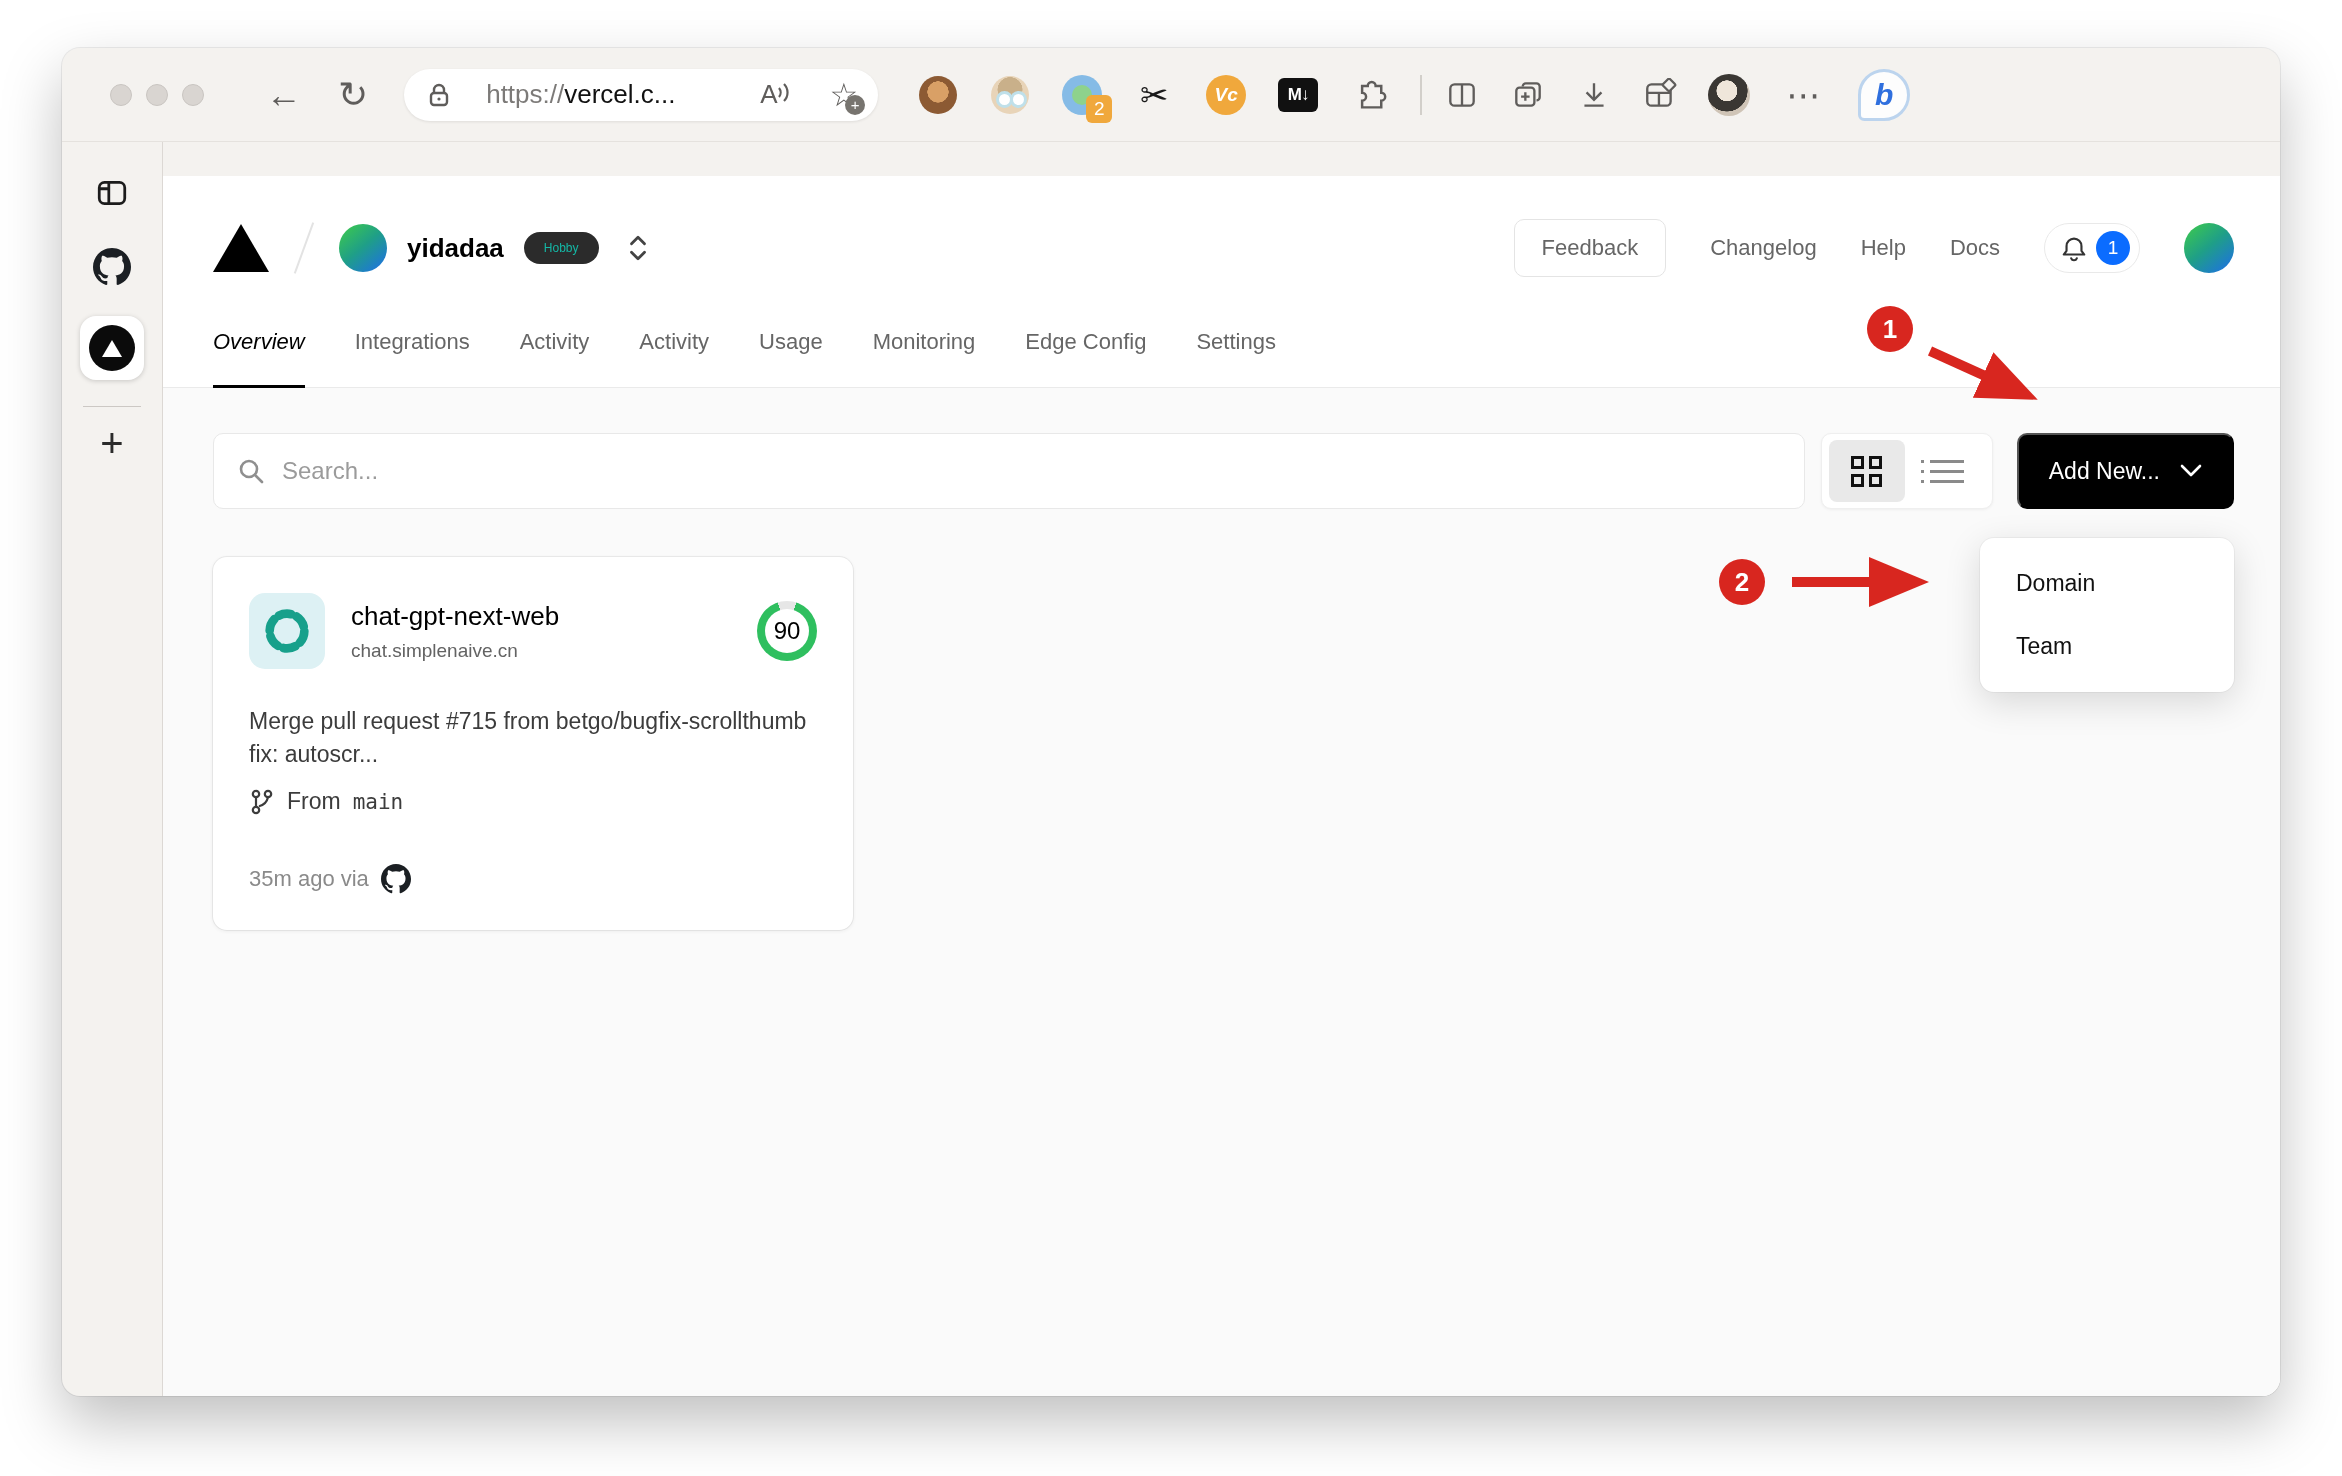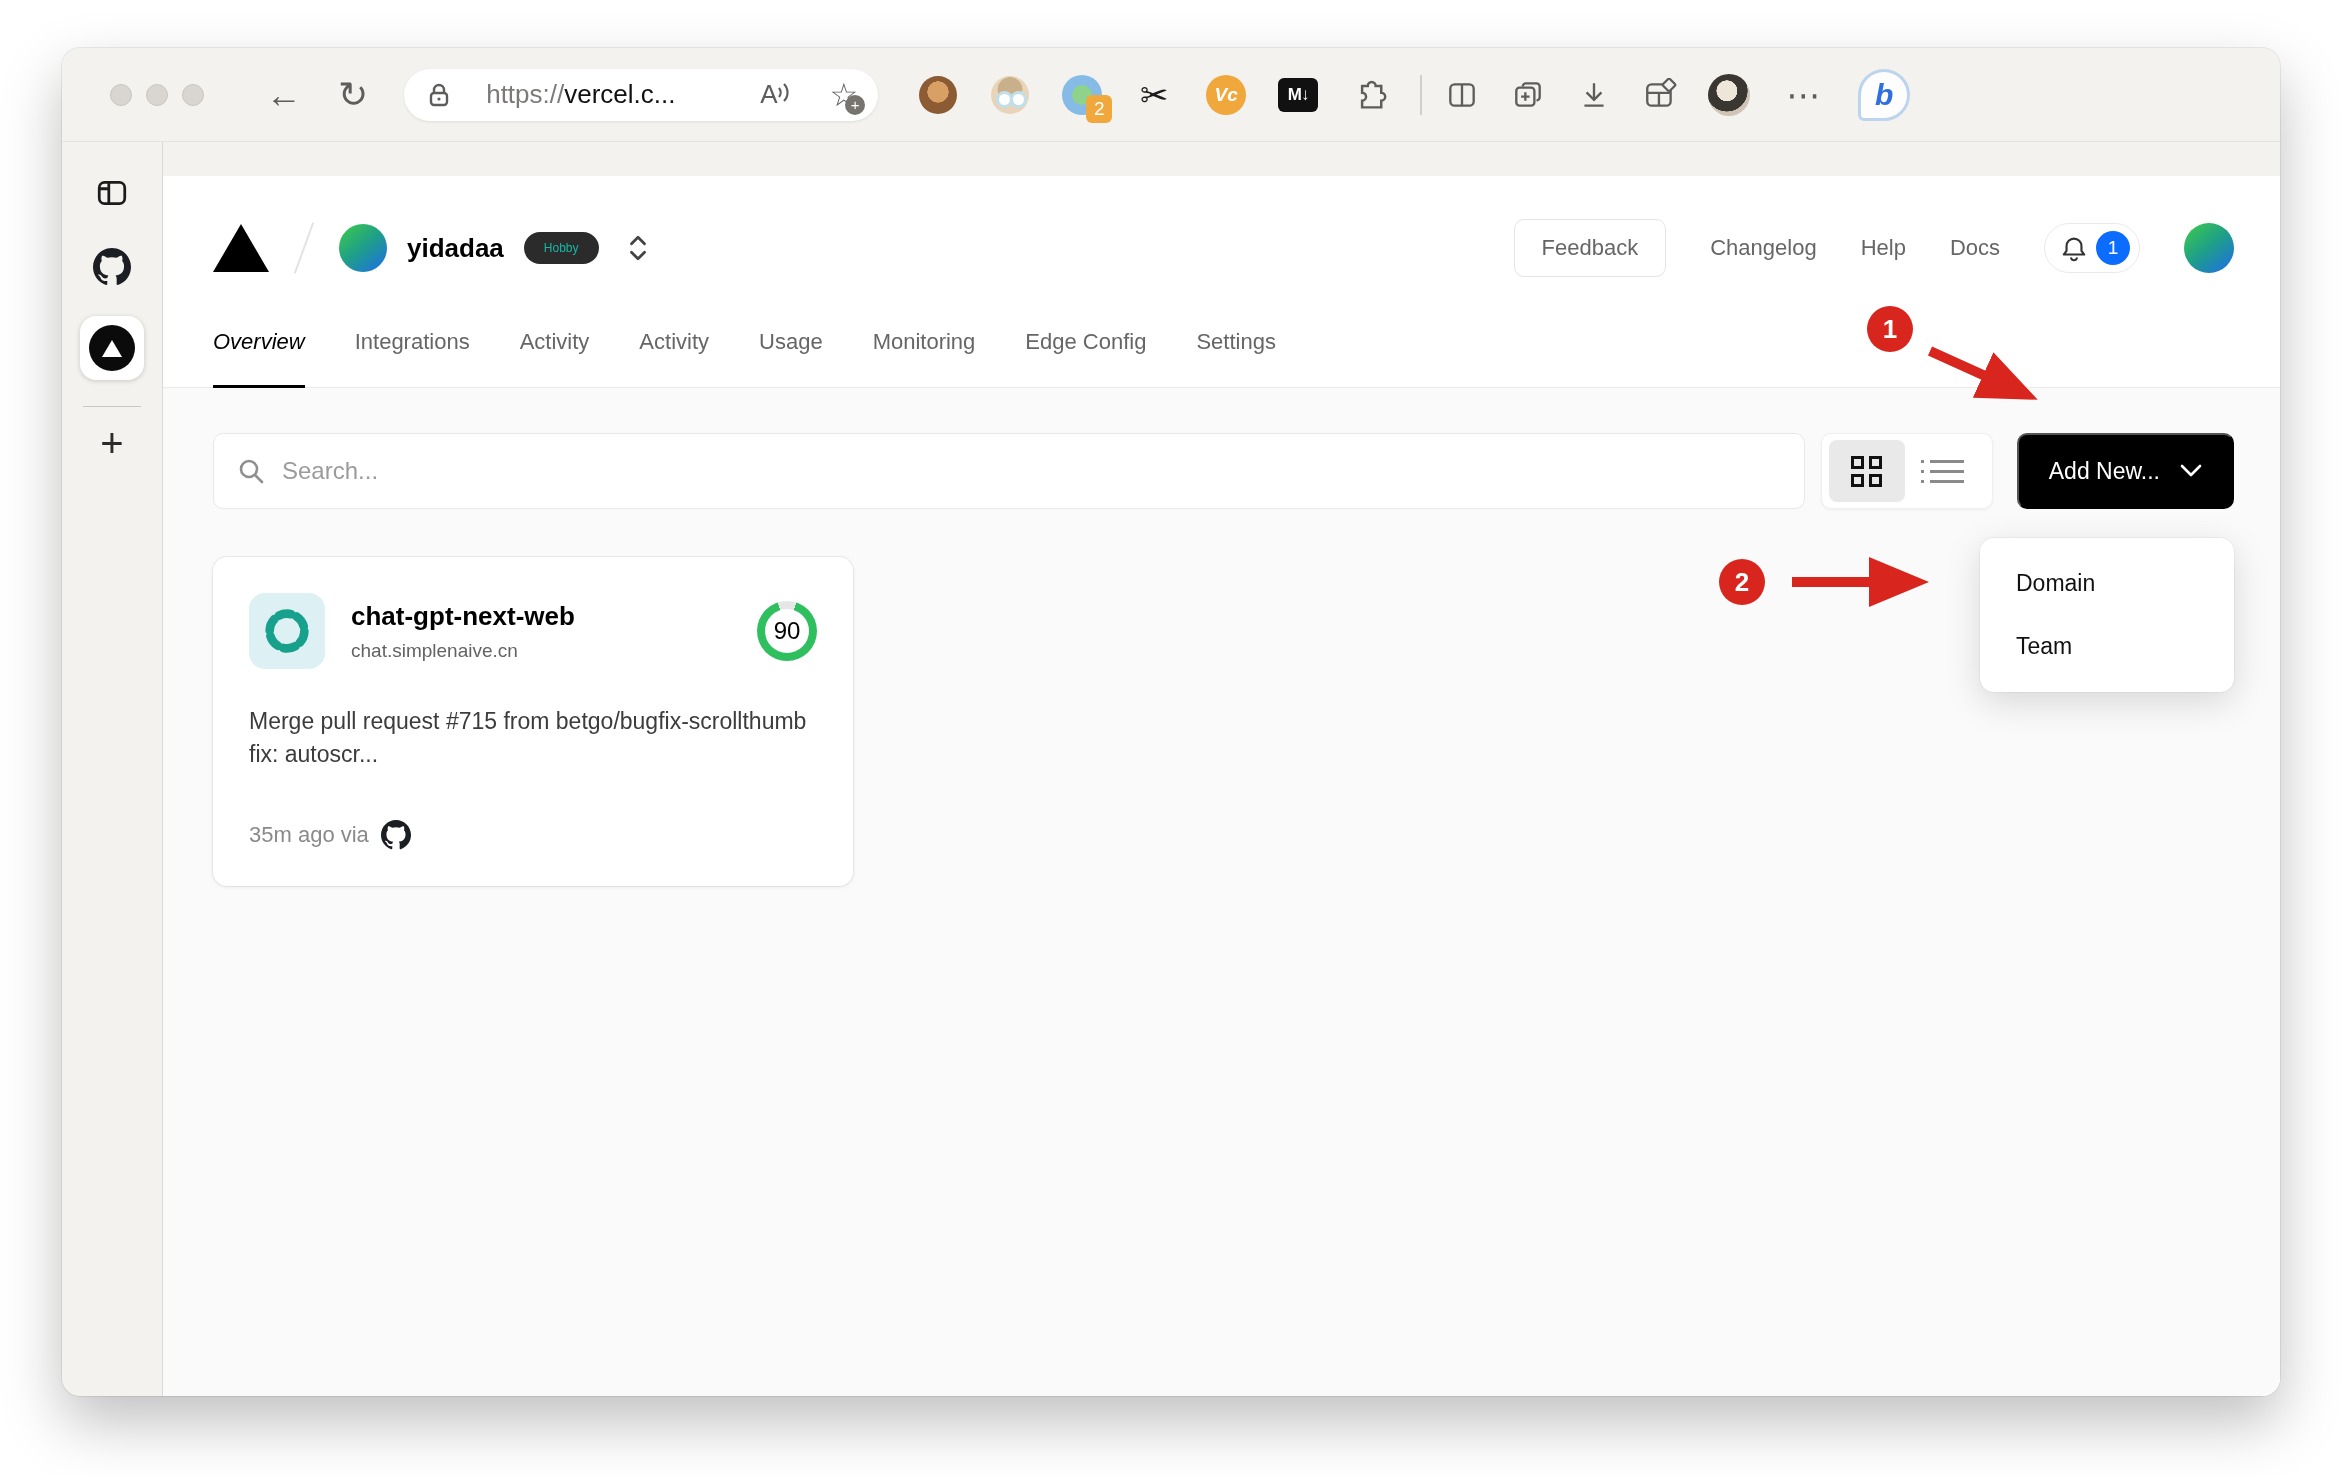--- a/index.html
+++ b/index.html
@@ -99,21 +99,21 @@
   .list-ic span::before { content: ""; position: absolute; left: -9px; top: 0; width: 3px; height: 3px; background: #8a8a8a; }
   .add-new { height: 76px; padding: 0 30px; background: #000; border-radius: 10px; color: #fff; font-size: 23px;
     display: flex; align-items: center; gap: 20px; margin-left: 8px; }
 
   
   .card { width: 640px; margin-top: 48px; background: #fff; border-radius: 14px; padding: 36px;
     box-shadow: 0 1px 4px rgba(0,0,0,.07), 0 0 0 1px #ececec; }
   .card-top { display: flex; align-items: center; gap: 26px; }
   .app-icon { width: 76px; height: 76px; border-radius: 16px; background: #ddf1f4; display: flex; align-items: center; justify-content: center; }
   .titles { flex: 1; min-width: 0; }
-  .card-title { font-size: 26px; font-weight: 700; color: #000; }
+  .card-title { font-size: 26px; font-weight: 400; color: #000; }
   .card-domain { font-size: 19px; color: #636363; margin-top: 8px; }
   .score-ring { width: 60px; height: 60px; border-radius: 50%; position: relative; }
   .ring-inner { position: absolute; inset: 8px; background: #fff; border-radius: 50%; display: flex; align-items: center; justify-content: center;
     font-size: 24px; color: #000; }
   .commit { margin-top: 36px; width: 578px; font-size: 23px; color: #3c3c3c; line-height: 1.45; }
   .branch { margin-top: 16px; display: flex; align-items: center; gap: 12px; font-size: 23px; color: #3c3c3c; }
   .branch code { font-family: "DejaVu Sans Mono", monospace; font-size: 21px; }
   .card-foot { margin-top: 48px; display: flex; align-items: center; gap: 12px; font-size: 22px; color: #8a8a8a; }
 
   
@@ -329,20 +329,31 @@
             </span>
             <div class="titles">
               <div class="card-title">chat-gpt-next-web</div>
               <div class="card-domain">chat.simplenaive.cn</div>
             </div>
             <span class="score-ring" style="background: conic-gradient(from -18deg, rgb(230, 230, 230) 0deg, rgb(230, 230, 230) 36deg, rgb(47, 191, 95) 36deg, rgb(47, 191, 95) 360deg);">
               <span class="ring-inner">90</span>
             </span>
           </div>
           <div class="commit">Merge pull request #715 from betgo/bugfix-scrollthumb fix: autoscr...</div>
+          <div class="branch">
+            <svg width="26" height="28" viewBox="0 0 26 28" fill="none" stroke="#3c3c3c" stroke-width="2.2">
+              <circle cx="7" cy="6" r="3.2"></circle>
+                <circle cx="19" cy="6" r="3.2"></circle>
+                <circle cx="7" cy="22" r="3.2"></circle>
+              <path d="M7 9.2 v9.6"></path>
+                <path d="M19 9.2 a12 12 0 0 1 -9 9"></path>
+            </svg>
+            <span>From</span>
+            <code>main</code>
+          </div>
           <div class="card-foot">
             <span>35m ago via</span>
             <svg width="30" height="30" viewBox="0 0 24 24" fill="#1b1f23">
               <path d="M12 0C5.37 0 0 5.37 0 12c0 5.3 3.438 9.8 8.205 11.385.6.113.82-.258.82-.577 0-.285-.01-1.04-.015-2.04-3.338.724-4.042-1.61-4.042-1.61-.546-1.385-1.335-1.755-1.335-1.755-1.087-.744.084-.729.084-.729 1.205.084 1.838 1.236 1.838 1.236 1.07 1.835 2.809 1.305 3.495.998.108-.776.417-1.305.76-1.605-2.665-.3-5.466-1.332-5.466-5.93 0-1.31.465-2.38 1.235-3.22-.135-.303-.54-1.523.105-3.176 0 0 1.005-.322 3.3 1.23.96-.267 1.98-.399 3-.405 1.02.006 2.04.138 3 .405 2.28-1.552 3.285-1.23 3.285-1.23.645 1.653.24 2.873.12 3.176.765.84 1.23 1.91 1.23 3.22 0 4.61-2.805 5.625-5.475 5.92.42.36.81 1.096.81 2.22 0 1.606-.015 2.896-.015 3.286 0 .315.21.69.825.57C20.565 21.795 24 17.295 24 12c0-6.63-5.37-12-12-12z"></path>
             </svg>
           </div>
         </div>
 
         <div class="dropdown">
           <div class="dd-item">Domain</div>

